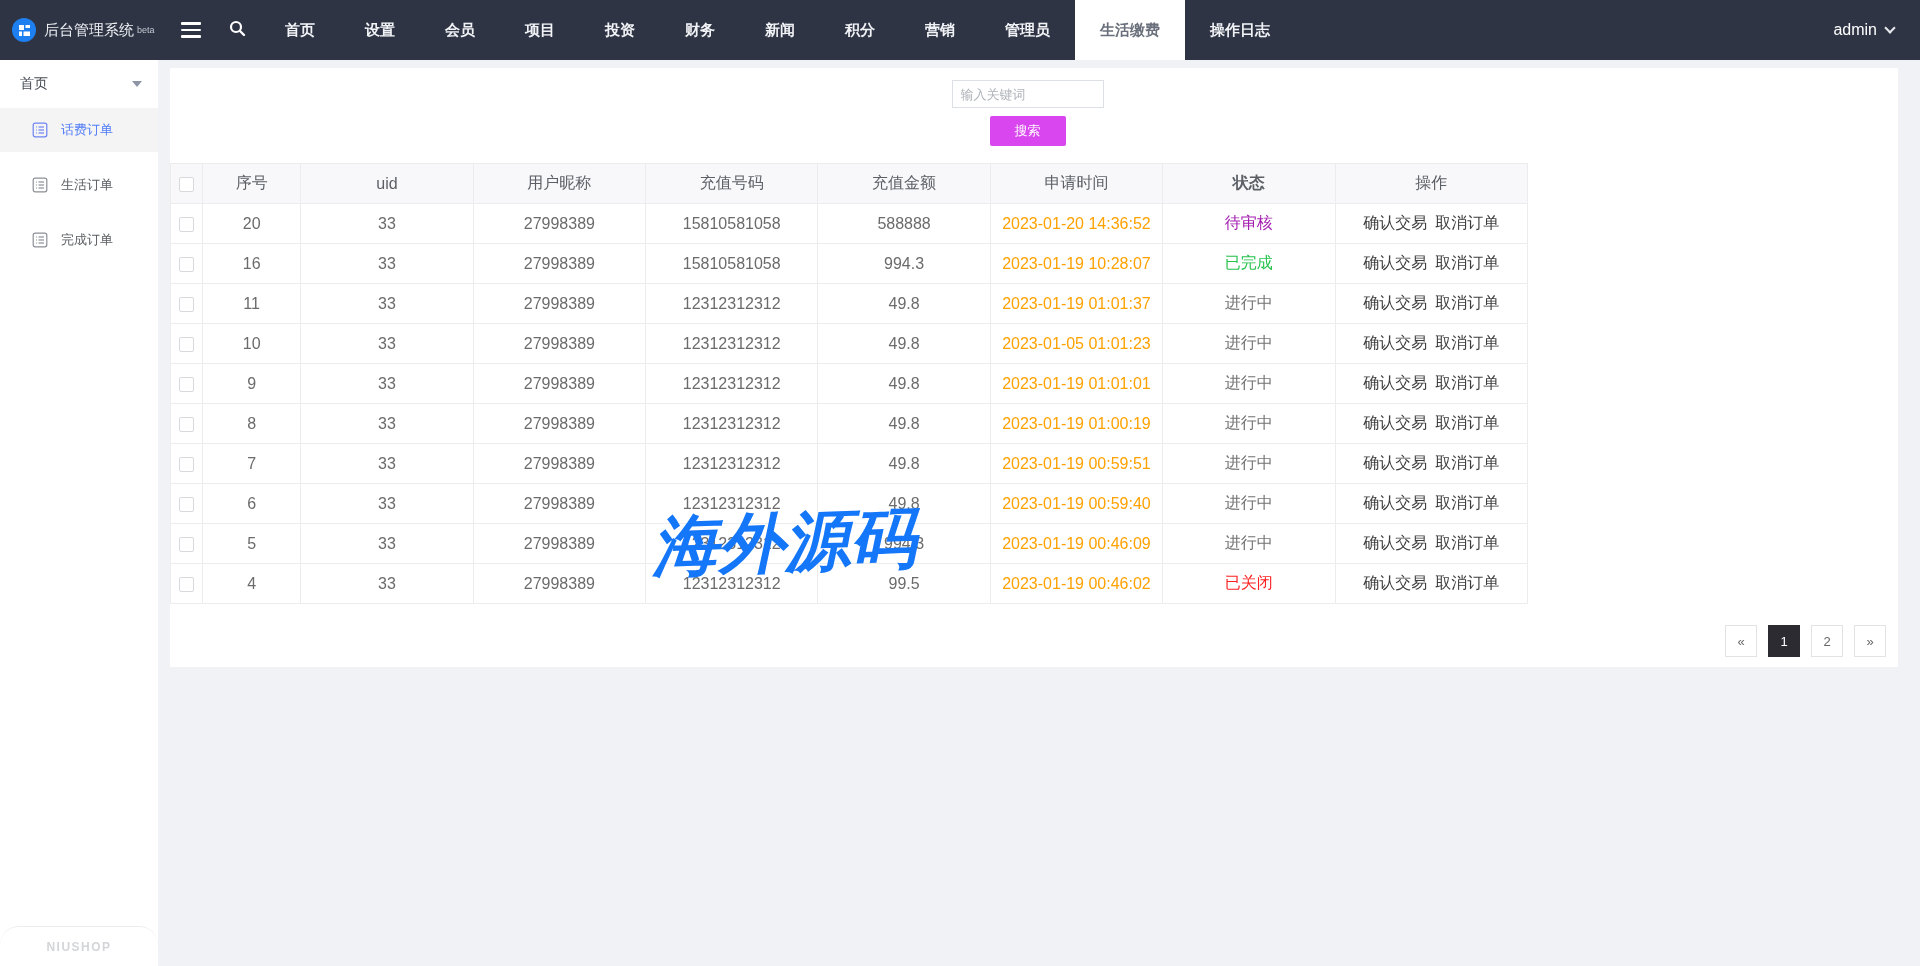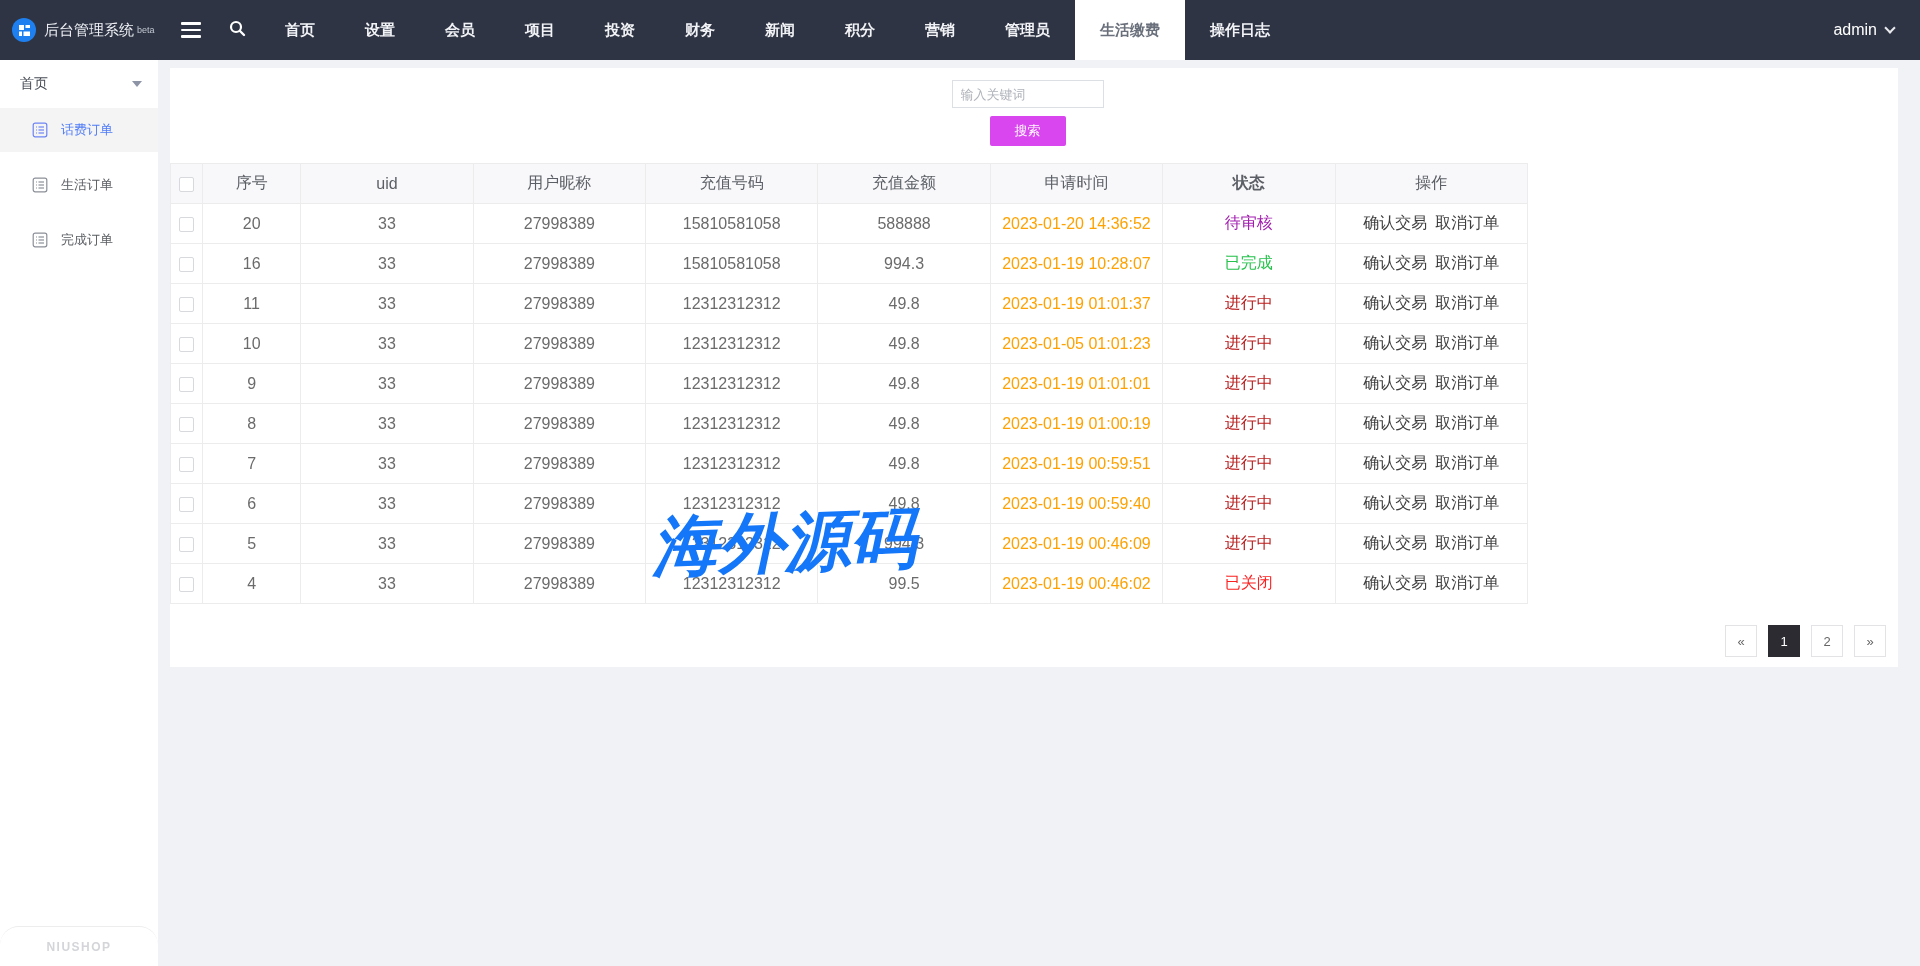--- a/index.html
+++ b/index.html
@@ -42,21 +42,21 @@
   .search-btn { width:76px; height:30px; background:#d946ef; color:#fff; border:none; font-size:13px; border-radius:2px; cursor:pointer; font-family:"Liberation Sans",sans-serif; }
 
   
   table { width:1358px; border-collapse:collapse; font-size:16px; color:#6b6b6b; table-layout:fixed; }
   th, td { border:1px solid #ececec; height:40px; text-align:center; font-weight:normal; padding:0; overflow:hidden; white-space:nowrap; }
   thead th { background:#f8f8fa; color:#5c6066; }
   .cbx { display:inline-block; width:15px; height:15px; border:1px solid #d7d9dd; border-radius:2px; background:#fff; vertical-align:middle; cursor:pointer; }
   .c-time { color:#ffa200; }
   .st-pending { color:#a21caf;text-align:center; }
   .st-done { color:#27c24c; }
-  .st-progress { color:#b91c1c; }
+  .st-progress { color:#737373; }
   .st-closed { color:#fb2121; }
   .action-link { color:#3d3d3d; cursor:pointer; margin:0 4px; }
 
   
   .pagination { display:flex; justify-content:flex-end; gap:11px; padding:21px 12px 0 0; }
   .page-btn { min-width:32px; height:32px; border:1px solid #e3e3e5; background:#fff; color:#666; font-size:13px; display:flex; align-items:center; justify-content:center; cursor:pointer; }
   .page-btn.active { background:#2b2b31; color:#fff; border-color:#2b2b31; }
 
   
   .watermark { position:absolute; left:652px; top:498px; font-size:66px; color:#1476f8; font-weight:bold; font-style:italic; font-family:"DejaVu Serif", serif; transform:rotate(-2deg); pointer-events:none; z-index:5; white-space:nowrap; }

